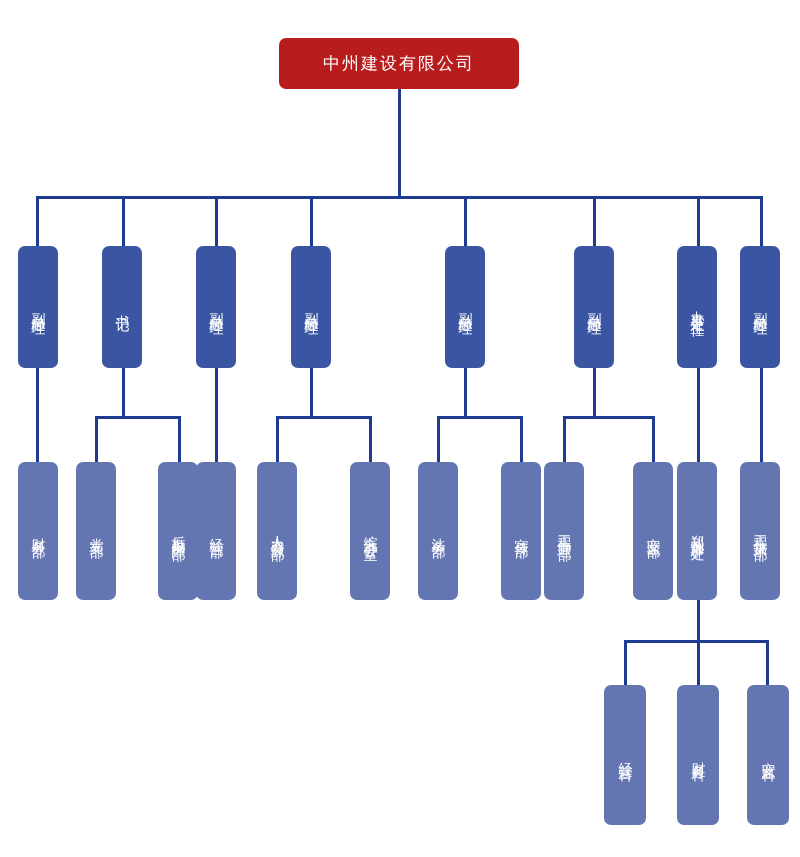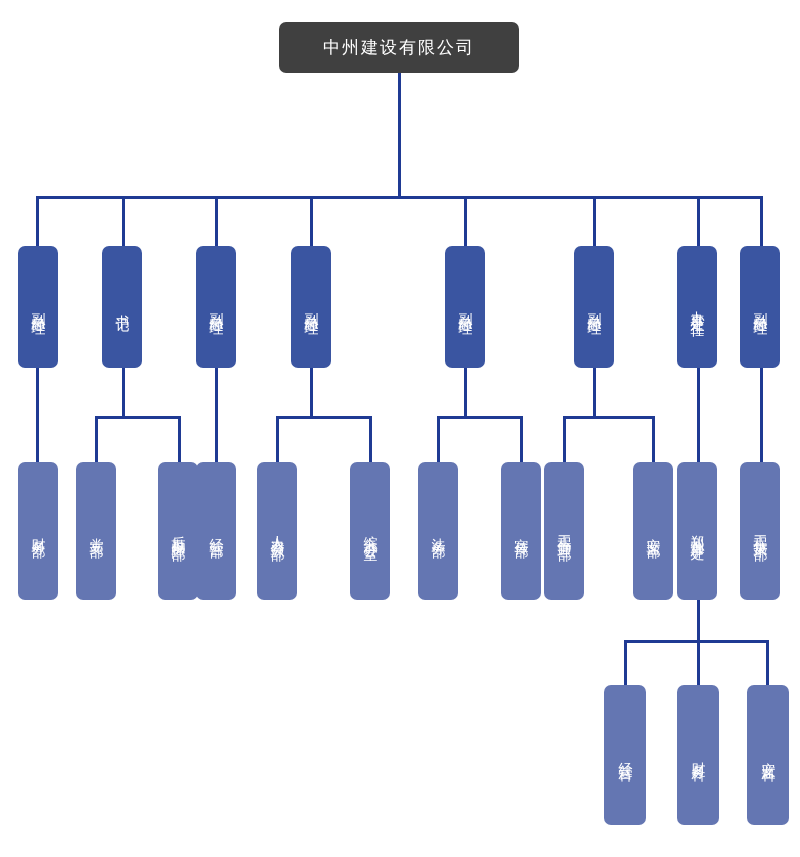--- a/index.html
+++ b/index.html
@@ -40,23 +40,24 @@
     letter-spacing: 3px;
   }
   .node.horiz .node-label {
     writing-mode: horizontal-tb;
     text-orientation: mixed;
     letter-spacing: 2px;
     line-height: 1.2;
   }
   
   .level-0 {
-    background: #404040;
+    background: #b91c1c;
     font-size: 17px;
     font-weight: 500;
+    margin-top: 16px;
   }
   .level-1 {
     background: #3A55A1;
     font-size: 14px;
   }
   .level-2 {
     background: #6476B2;
     font-size: 14px;
   }
   .level-3 {

